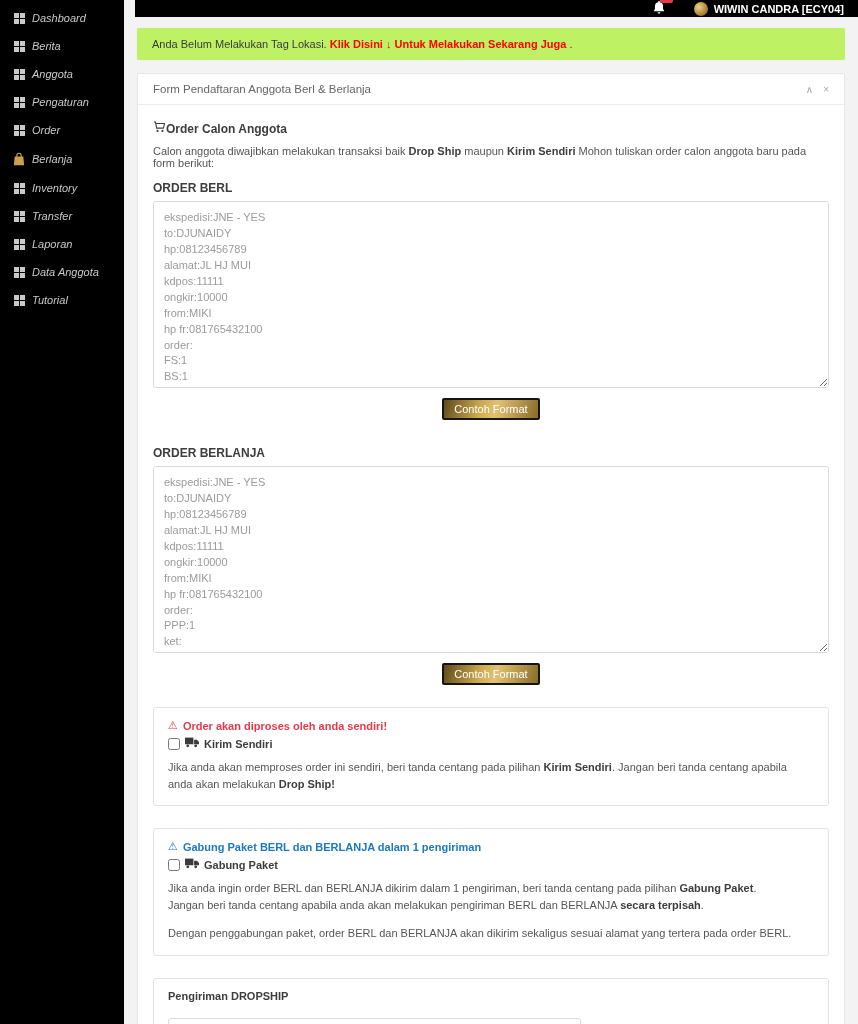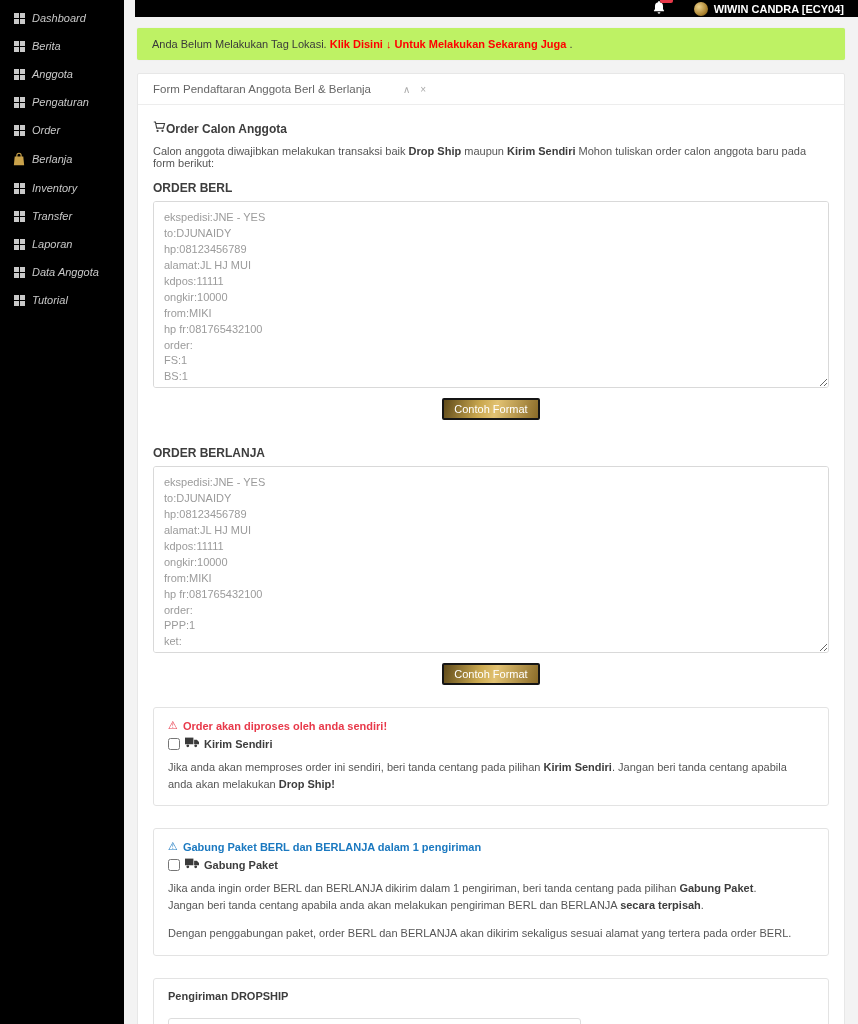--- a/index.html
+++ b/index.html
@@ -31,21 +31,21 @@
   .user-chip { display:inline-flex; align-items:center; gap:6px; cursor:pointer; }
   .user-avatar { width:14px; height:14px; border-radius:50%;
     background:radial-gradient(circle at 35% 35%, #ecd28c, #a77f2c 65%, #5f4410); display:inline-block; }
   .username { color:#fff; font-weight:bold; font-size:11px; }
   
   .content { padding:0 13px; flex:1; }
   .alert { background:#bef264; margin-top:11px; padding:10px 15px; border-radius:2px;
     color:#3a3a3a; box-shadow:0 0 1px rgba(0,0,0,.12); }
   .alert-red { color:#ff0000; font-weight:bold; cursor:pointer; }
   .card { background:#fff; border:1px solid #e7e7e7; border-radius:2px; margin-top:13px; }
-  .card-header { display:flex; align-items:center;
+  .card-header { display:flex; justify-content:space-between; align-items:center;
     padding:9px 15px; border-bottom:1px solid #ededed; color:#666; font-size:11.5px;gap:32px; }
   .card-tools { display:flex; gap:10px; color:#aaa; font-size:10px; }
   .card-tools span { cursor:pointer; }
   .card-body { padding:16px 15px 18px; }
   .section-title { display:flex; align-items:center; color:#3d3d3d; font-weight:bold; font-size:12px; }
   .desc { margin:9px 0 12px; color:#555; }
   .form-label { font-size:12px; font-weight:bold; color:#3d3d3d; margin-bottom:6px; }
   .mt-lg { margin-top:26px; }
   textarea { width:100%; height:187px; border:1px solid #d9d9d9; border-radius:3px;
     padding:8px 10px; font-size:11px; line-height:1.45; color:#9b9b9b; resize:vertical;

